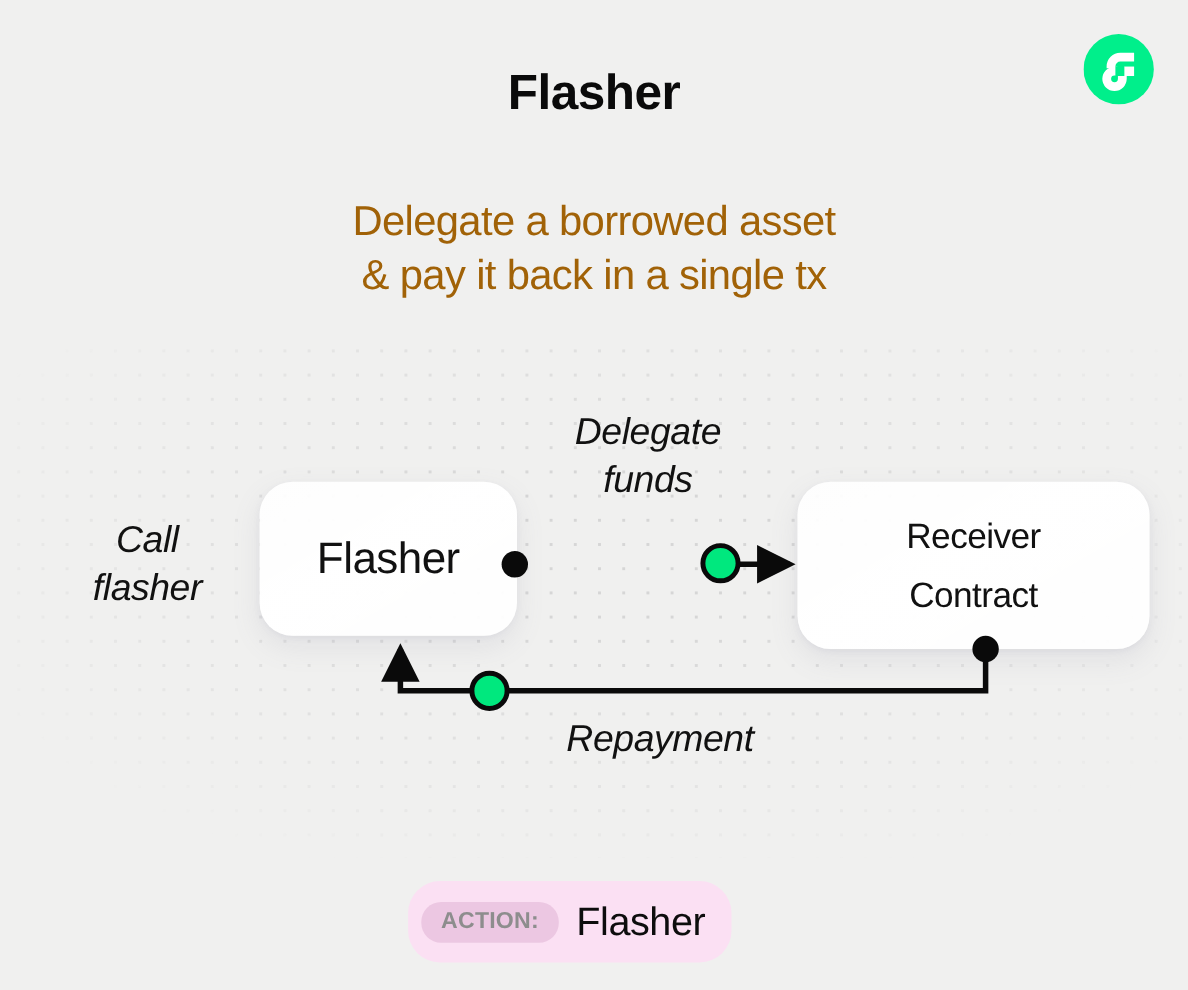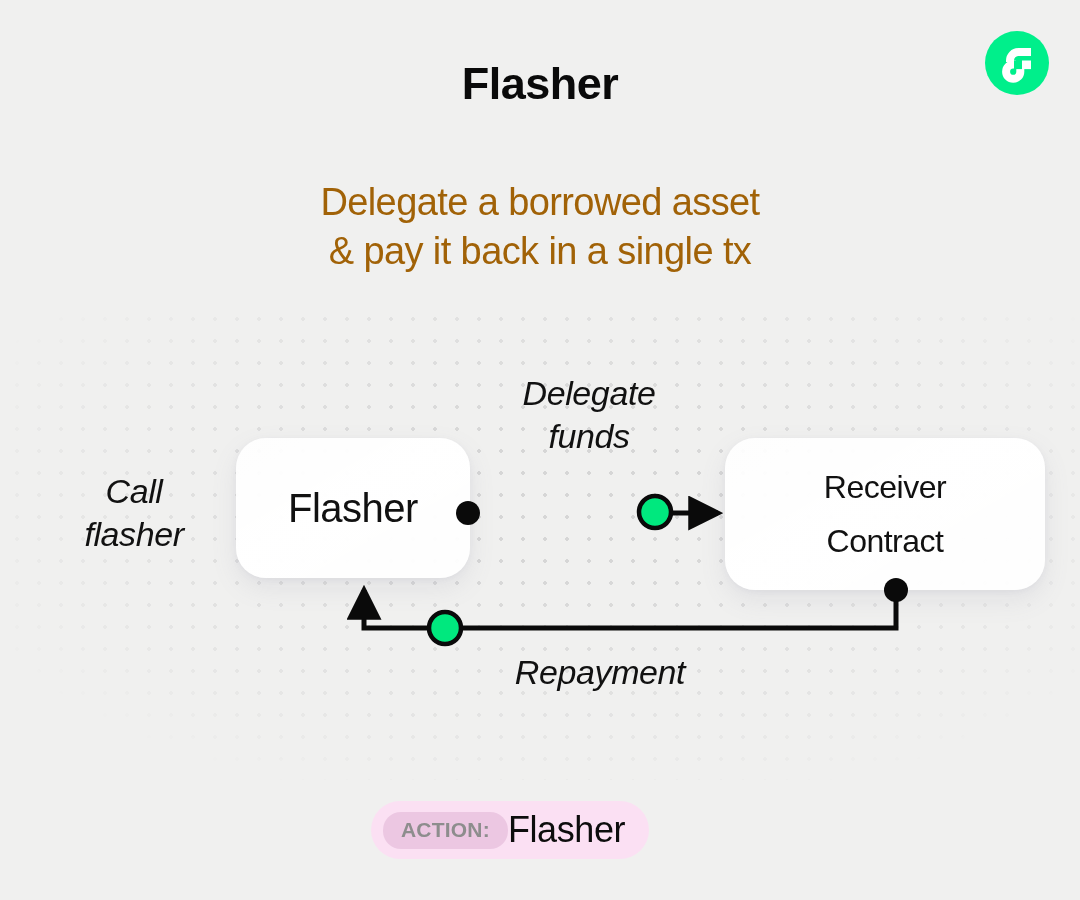--- a/index.html
+++ b/index.html
@@ -138,27 +138,27 @@
     position: absolute;
     inset: 0;
     overflow: visible;
   }
 
   
   .action-badge {
     position: absolute;
     left: 371px;
     top: 801px;
-    height: 58px;
+    height: 74px;
     border-radius: 29px;
     background: #fbe0f3;
     display: flex;
     align-items: center;
     padding: 0 24px 0 12px;
-    gap: 0;
+    gap: 16px;
   }
   .action-tag {
     background: #ecc7e2;
     color: #8d8d8d;
     border-radius: 18px;
     padding: 6px 18px 7px 18px;
     font-size: 21px;
     font-weight: bold;
     letter-spacing: 0.2px;
   }

